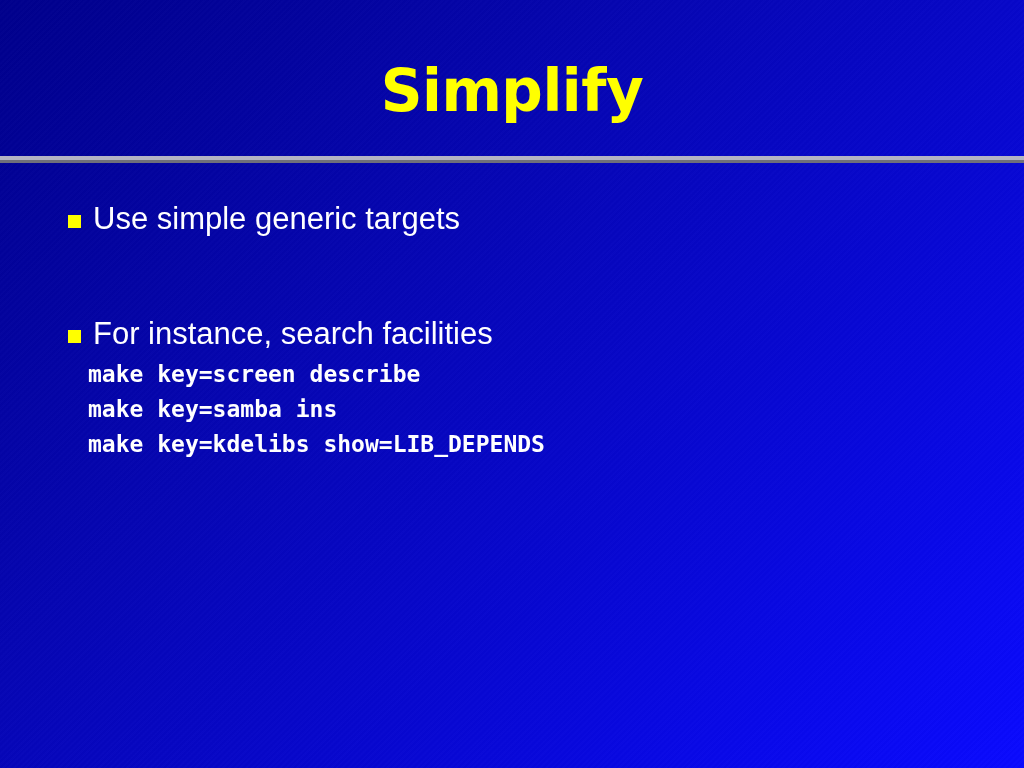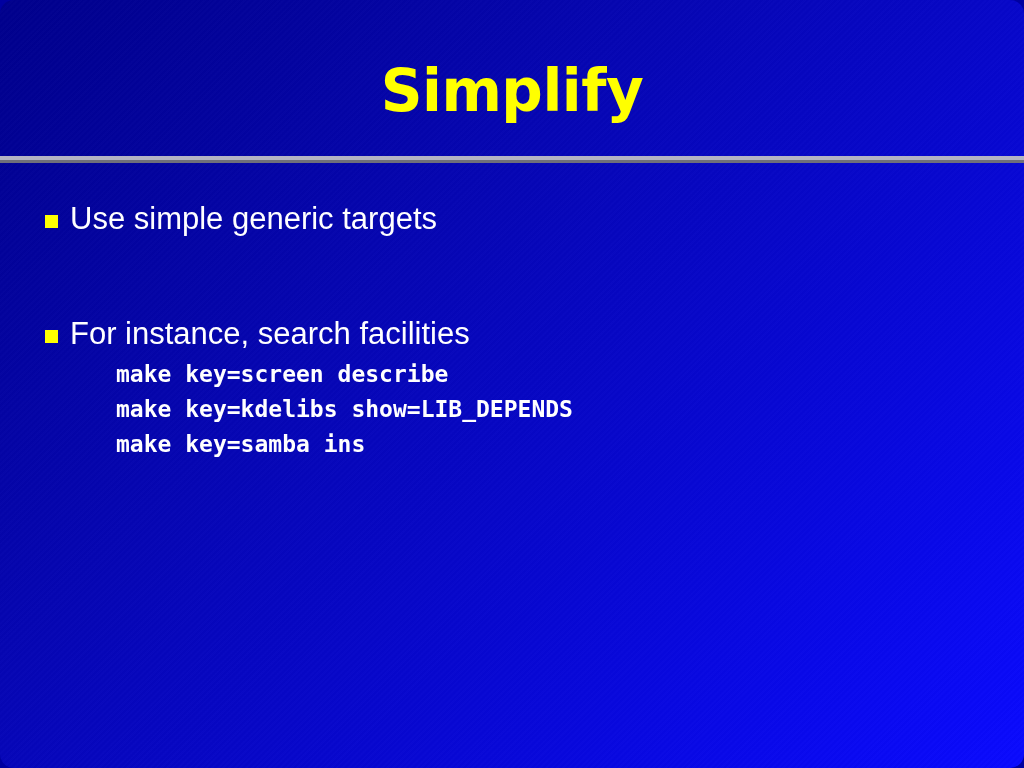--- a/index.html
+++ b/index.html
@@ -26,21 +26,20 @@
     background-color: #0404c4;
     background-image:
       linear-gradient(135deg,
         #00008c 0%,
         #03039e 18%,
         #0606b4 38%,
         #0707c8 56%,
         #0808de 74%,
         #0909f0 88%,
         #0a0aff 100%);
-    border-radius: 14px;
   }
 
   
   .slide::after {
     content: "";
     position: absolute;
     inset: 0;
     pointer-events: none;
     background-image:
       repeating-linear-gradient(135deg,
@@ -102,21 +101,21 @@
     left: 0;
     top: 186px;
     width: 1024px;
     z-index: 3;
   }
 
   .bullet-row {
     position: relative;
     display: flex;
     align-items: flex-start;
-    padding-left: 45px;
+    padding-left: 68px;
     margin: 0;
   }
 
   .bullet-row.first { margin-top: 16px; }
   .bullet-row.second { margin-top: 80px; }
 
   .bullet-marker {
     flex: 0 0 auto;
     width: 13px;
     height: 13px;
@@ -131,21 +130,21 @@
     font-size: 31px;
     font-weight: normal;
     line-height: 1.12;
     color: #ffffff;
     white-space: nowrap;
   }
 
   
   .code-block {
     margin: 6px 0 0 0;
-    padding: 0 0 0 116px;
+    padding: 0 0 0 88px;
   }
 
   .code-line {
     display: block;
     font-family: "DejaVu Sans Mono", "Liberation Mono", monospace;
     font-size: 23px;
     font-weight: bold;
     line-height: 35px;
     color: #ffffff;
     white-space: pre;
@@ -173,19 +172,19 @@
       <span class="bullet-text">Use simple generic targets</span>
     </div>
 
     <div class="bullet-row second">
       <span class="bullet-marker"></span>
       <span class="bullet-text">For instance, search facilities</span>
     </div>
 
     <div class="code-block">
       <span class="code-line">make key=screen describe</span>
+      <span class="code-line">make key=samba ins</span>
       <span class="code-line">make key=kdelibs show=LIB_DEPENDS</span>
-      <span class="code-line">make key=samba ins</span>
     </div>
 
   </div>
 
 </div>
 
 </body></html>

